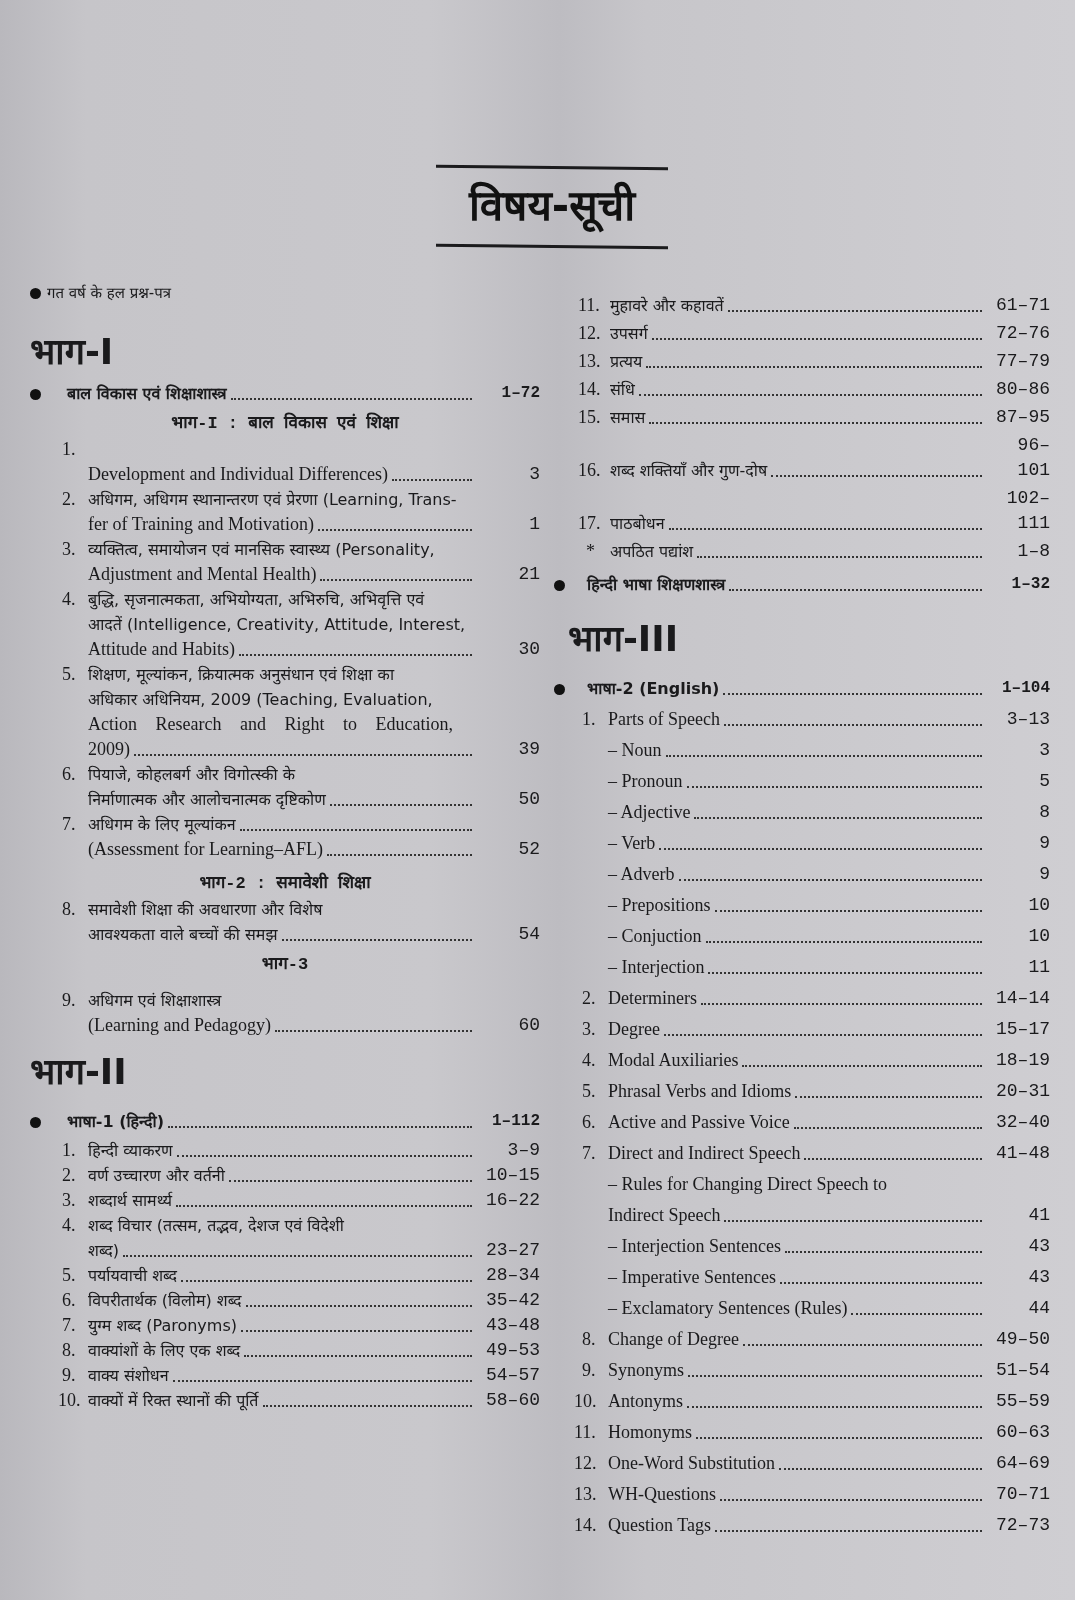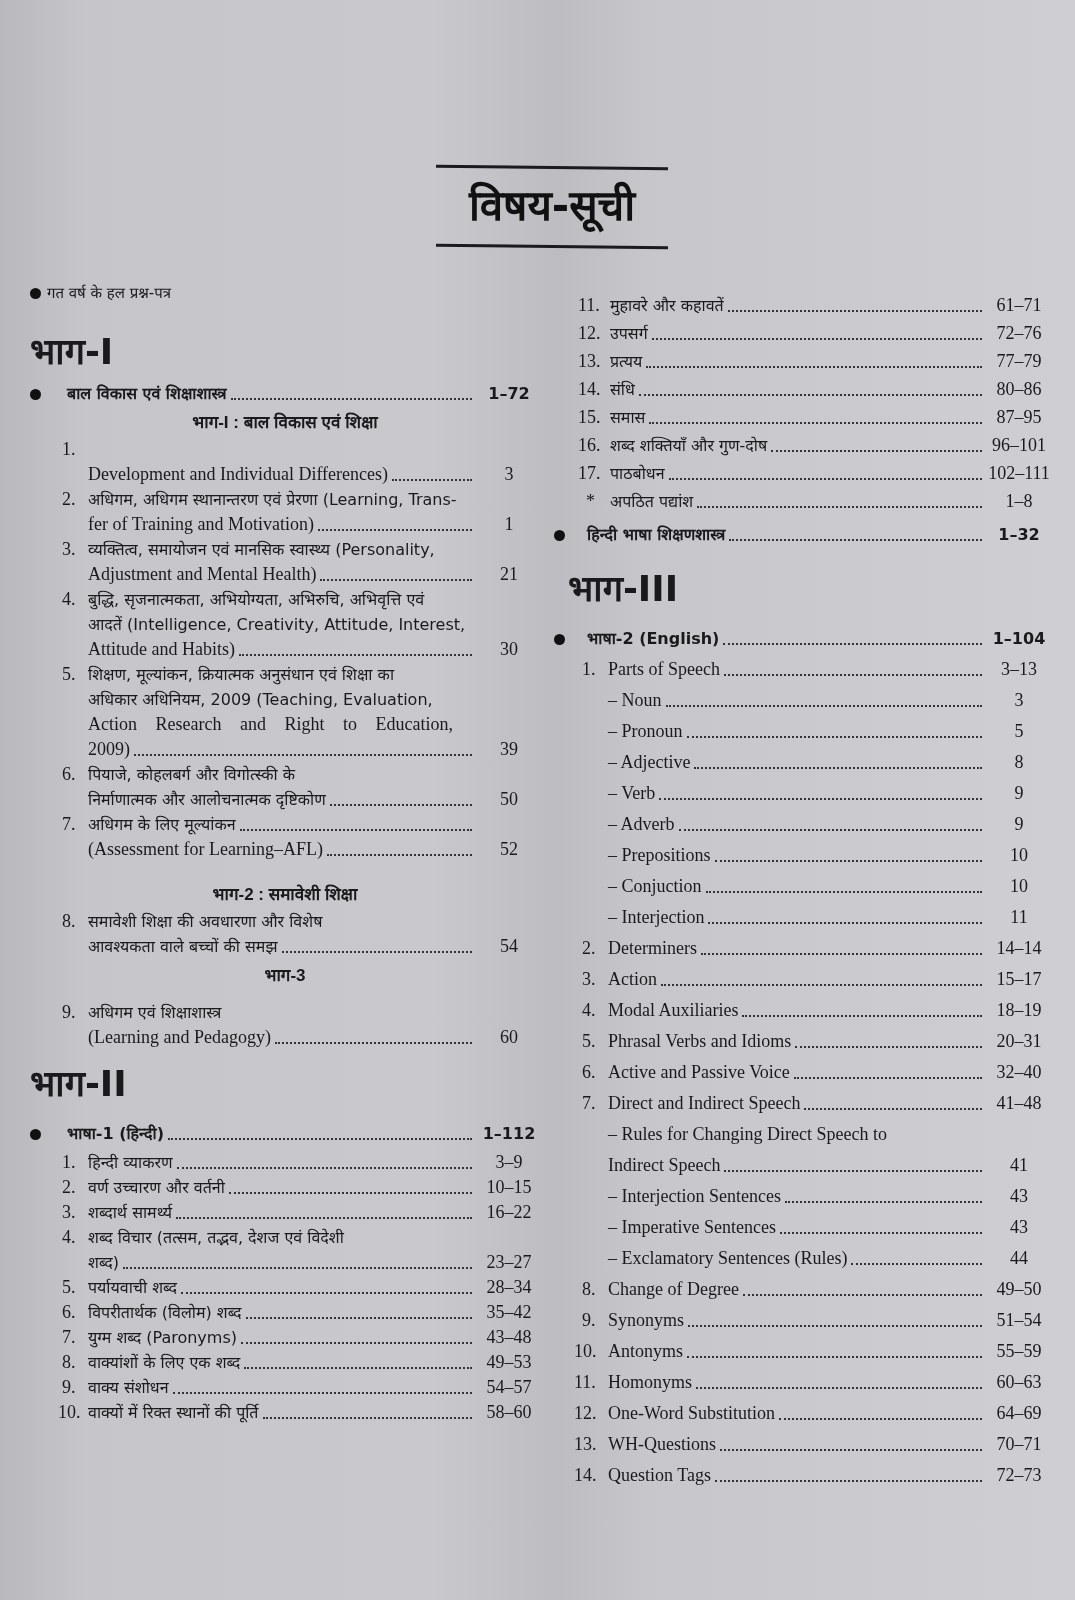--- a/index.html
+++ b/index.html
@@ -18,27 +18,27 @@
   .title {
     font-family: "DejaVu Sans", sans-serif; font-weight: bold;
     font-size: 42px; line-height: 70px; margin-top: 2px; color: #111;
   }
   .col { position: absolute; }
   .col.left { left: 30px; top: 282px; width: 510px; }
   .col.right { left: 568px; top: 293px; width: 482px; }
   .top-note { font-family: "DejaVu Sans", sans-serif; font-size: 15px; margin-bottom: 24px; }
   .bullet { display: inline-block; width: 11px; height: 11px; border-radius: 50%; background: #111; margin-right: 6px; vertical-align: middle; }
   .part-h { font-size: 36px; font-weight: bold; font-family: "DejaVu Sans", sans-serif; margin: 6px 0 6px 0; }
-  .sub-h { text-align: center; font-size: 17px; font-weight: bold; font-family: Liberation Sans, sans-serif; margin: 4px 0 4px 0; }
+  .sub-h { text-align: center; font-size: 17px; font-weight: bold; font-family: Liberation Mono, monospace; margin: 4px 0 4px 0; }
   .row { display: flex; align-items: flex-end; font-size: 18px; line-height: 25px; }
   .row.section { font-weight: bold; font-family: "DejaVu Sans", sans-serif; font-size: 16px; margin: 4px 0; }
   .row .num { width: 26px; flex: 0 0 auto; }
   .row .text { flex: 0 1 auto; }
   .row .dots { flex: 1 1 auto; border-bottom: 2px dotted #333; margin: 0 6px 6px 4px; min-width: 14px; }
-  .row .page-no { flex: 0 0 auto; width: 62px; text-align: center; }
+  .row .page-no { flex: 0 0 auto; width: 62px; text-align: right; font-family: Liberation Mono, monospace; }
   .indent1 { padding-left: 32px; }
   .multi { font-size: 18px; line-height: 25px; padding-left: 32px; }
   .multi .l { display: flex; }
   .multi .l .num { width: 26px; flex: 0 0 auto; }
   .multi .cont { padding-left: 26px; }
   .justify { text-align: justify; }
   .hi { font-family: "DejaVu Sans", sans-serif; font-size: 16px; }
 </style>
 </head>
 <body>
@@ -145,21 +145,21 @@
           <span class="text hi">अधिगम के लिए मूल्यांकन</span>
           <span class="dots" style="margin-right:68px"></span>
         </div>
       <div class="row cont">
           <span class="text">(Assessment for Learning–AFL)</span>
           <span class="dots"></span>
           <span class="page-no">52</span>
         </div>
     </div>
 
-    <div class="sub-h" style="margin-top:20px">भाग-2 : समावेशी शिक्षा</div>
+    <div class="sub-h" style="margin-top:8px">भाग-2 : समावेशी शिक्षा</div>
     <div class="multi">
       <div class="l">
           <span class="num">8.</span>
           <span class="hi">समावेशी शिक्षा की अवधारणा और विशेष</span>
         </div>
       <div class="row cont">
           <span class="text hi">आवश्यकता वाले बच्चों की समझ</span>
           <span class="dots"></span>
           <span class="page-no">54</span>
         </div>
@@ -365,21 +365,21 @@
           <span class="page-no">11</span>
         </div>
       <div class="row" style="padding-left:14px;margin-top:6px">
           <span class="num">2.</span>
           <span class="text">Determiners</span>
           <span class="dots"></span>
           <span class="page-no">14–14</span>
         </div>
       <div class="row" style="padding-left:14px;margin-top:6px">
           <span class="num">3.</span>
-          <span class="text">Action</span>
+          <span class="text">Degree</span>
           <span class="dots"></span>
           <span class="page-no">15–17</span>
         </div>
       <div class="row" style="padding-left:14px;margin-top:6px">
           <span class="num">4.</span>
           <span class="text">Modal Auxiliaries</span>
           <span class="dots"></span>
           <span class="page-no">18–19</span>
         </div>
       <div class="row" style="padding-left:14px;margin-top:6px">

